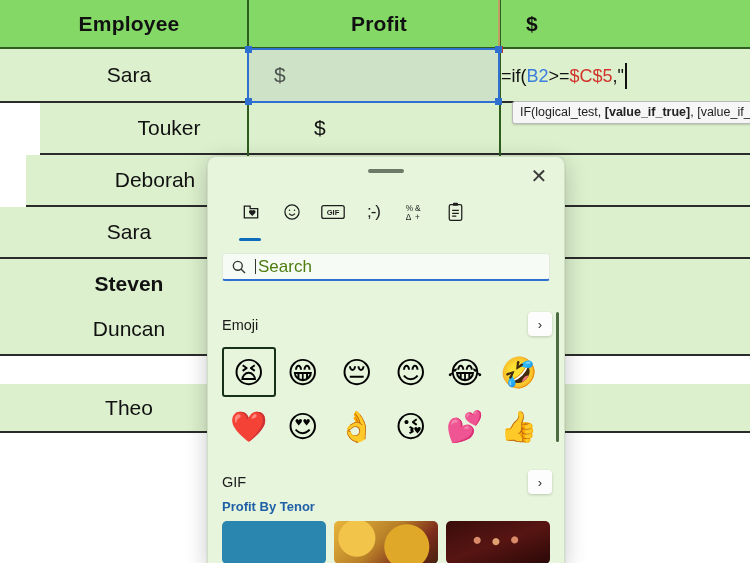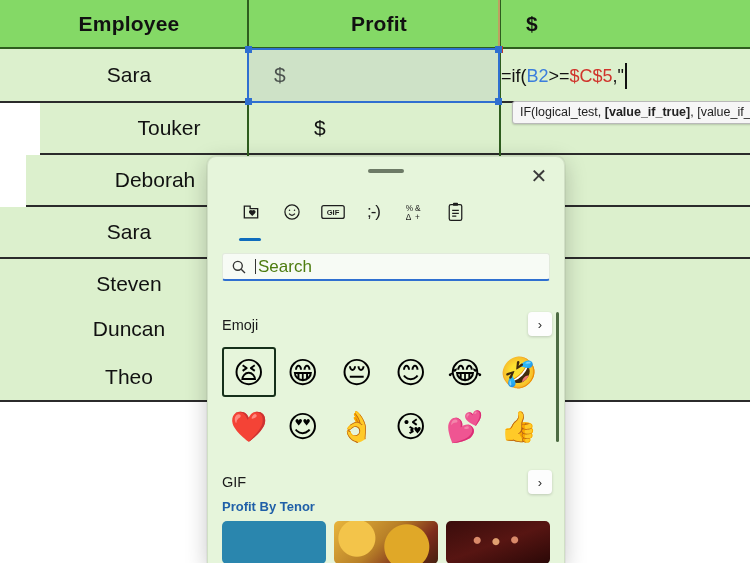--- a/index.html
+++ b/index.html
@@ -227,37 +227,37 @@
     </div>
 
     <div class="row" style="top:207px;height:52px;">
       <div class="cell body-cell col-a center">
         <span class="txt">Sara</span>
       </div>
       <div class="cell body-cell col-b"></div>
       <div class="cell body-cell col-c"></div>
     </div>
 
-    <div class="row" style="top:259px;height:52px;">
+    <div class="row" style="top:259px;height:52px;font-weight:bold;">
       <div class="cell body-cell col-a center">
         <span class="txt">Steven</span>
       </div>
       <div class="cell body-cell col-b"></div>
       <div class="cell body-cell col-c"></div>
     </div>
 
     <div class="row" style="top:304px;height:52px;">
       <div class="cell body-cell col-a center">
         <span class="txt">Duncan</span>
       </div>
       <div class="cell body-cell col-b"></div>
       <div class="cell body-cell col-c"></div>
     </div>
 
-    <div class="row" style="top:353px;height:49px;">
+    <div class="row" style="top:384px;height:49px;">
       <div class="cell body-cell col-a center">
         <span class="txt">Theo</span>
       </div>
       <div class="cell body-cell col-b"></div>
       <div class="cell body-cell col-c"></div>
     </div>
   </div>
 
   <div class="vsep" style="left:247px;height:412px;"></div>
   <div class="vsep" style="left:499px;height:412px;"></div>

